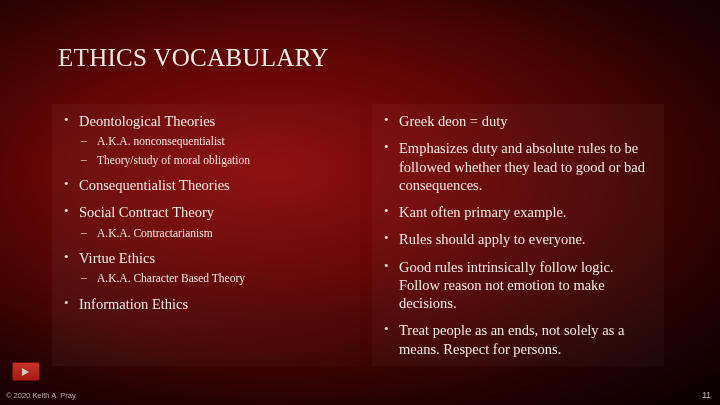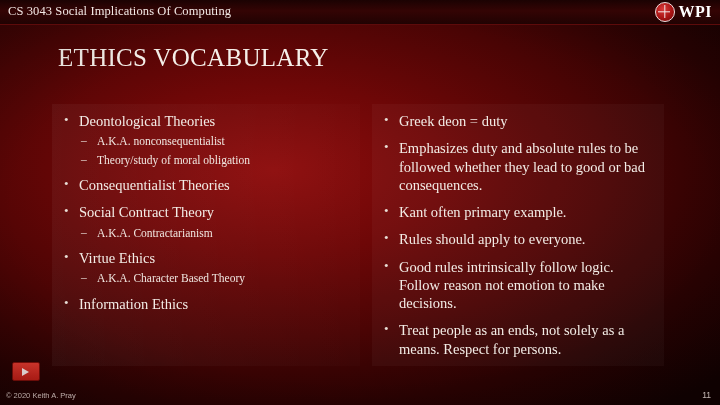--- a/index.html
+++ b/index.html
@@ -209,27 +209,20 @@
     border-left: 7px solid rgba(255,255,255,0.9);
     border-top: 4px solid transparent;
     border-bottom: 4px solid transparent;
   }
 </style>
 </head>
 <body>
 
 <div class="slide">
 
-  <div class="topbar">
-    <div class="topbar-title">CS 3043 Social Implications Of Computing</div>
-    <div class="wpi-logo">
-      <span class="wpi-seal"></span>
-      <span class="wpi-word">WPI</span>
-    </div>
-  </div>
 
   <div class="slide-title">ETHICS VOCABULARY</div>
 
   <div class="col-left">
     <div class="col-inner">
       <ul class="lvl1">
 
         <li>
           <span class="bul">•</span>
           <span>Deontological Theories</span>

